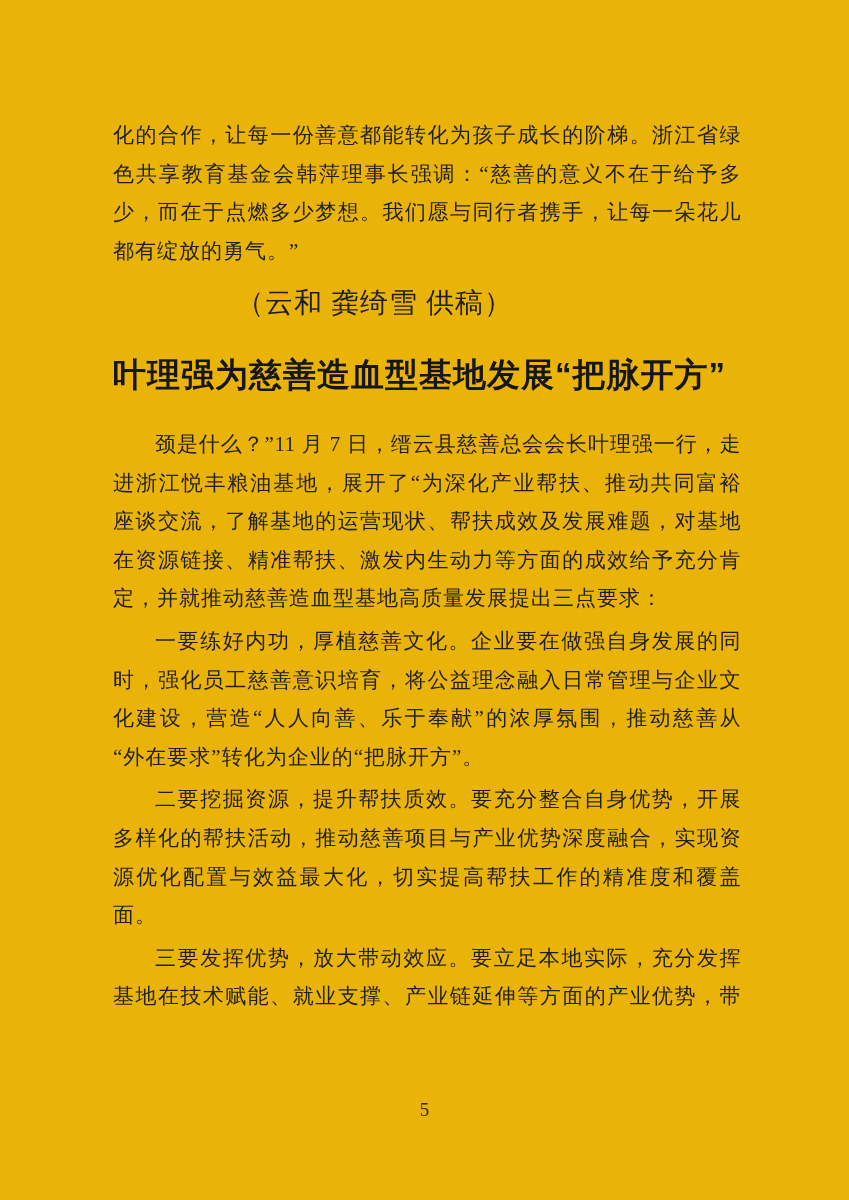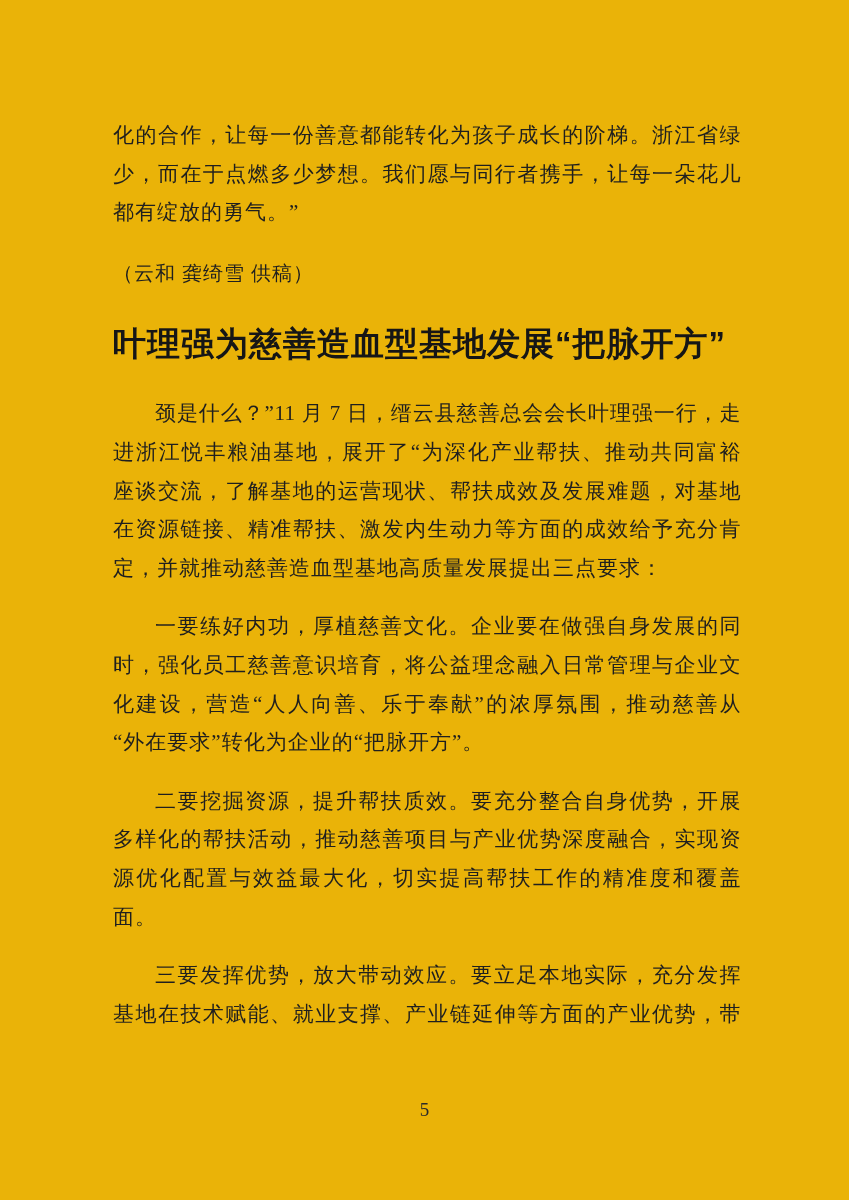--- a/index.html
+++ b/index.html
@@ -31,26 +31,26 @@
     text-align: justify;
     text-align-last: justify;
     letter-spacing: 0.5px;
   }
   .line.line-last {
     text-align: right;
     text-align-last: left;
     letter-spacing: 1px;
   }
   .para.indent .line:first-child { text-indent: 2em; }
-  .para.indent + .para.indent { margin-top: 20px; }
+  .para.indent + .para.indent { margin-top: 4px; }
   .byline {
-    margin-top: 22px;
-    font-size: 20px;
+    margin-top: 14px;
+    font-size: 28px;
     line-height: 38.6px;
-    text-align: left;
+    text-align: center;
     padding-right: 105px;
     letter-spacing: 1px;
   }
   .title {
     margin: 29px 0 27px 0;
     font-family: "Liberation Sans", "DejaVu Sans", sans-serif;
     font-weight: 700;
     font-size: 33px;
     line-height: 46px;
     color: #161616;
@@ -68,20 +68,21 @@
   }
 </style>
 </head>
 <body>
 
 <div class="page">
   <div class="content">
 
     <div class="para">
         <div class="line">化的合作，让每一份善意都能转化为孩子成长的阶梯。浙江省绿</div>
+        <div class="line">色共享教育基金会韩萍理事长强调：“慈善的意义不在于给予多</div>
         <div class="line">少，而在于点燃多少梦想。我们愿与同行者携手，让每一朵花儿</div>
         <div class="line line-last">都有绽放的勇气。”</div>
       </div>
 
     <div class="byline">（云和 龚绮雪 供稿）</div>
 
     <h1 class="title">叶理强为慈善造血型基地发展“把脉开方”</h1>
 
     <div class="para indent">
         <div class="line">颈是什么？”11 月 7 日，缙云县慈善总会会长叶理强一行，走</div>

